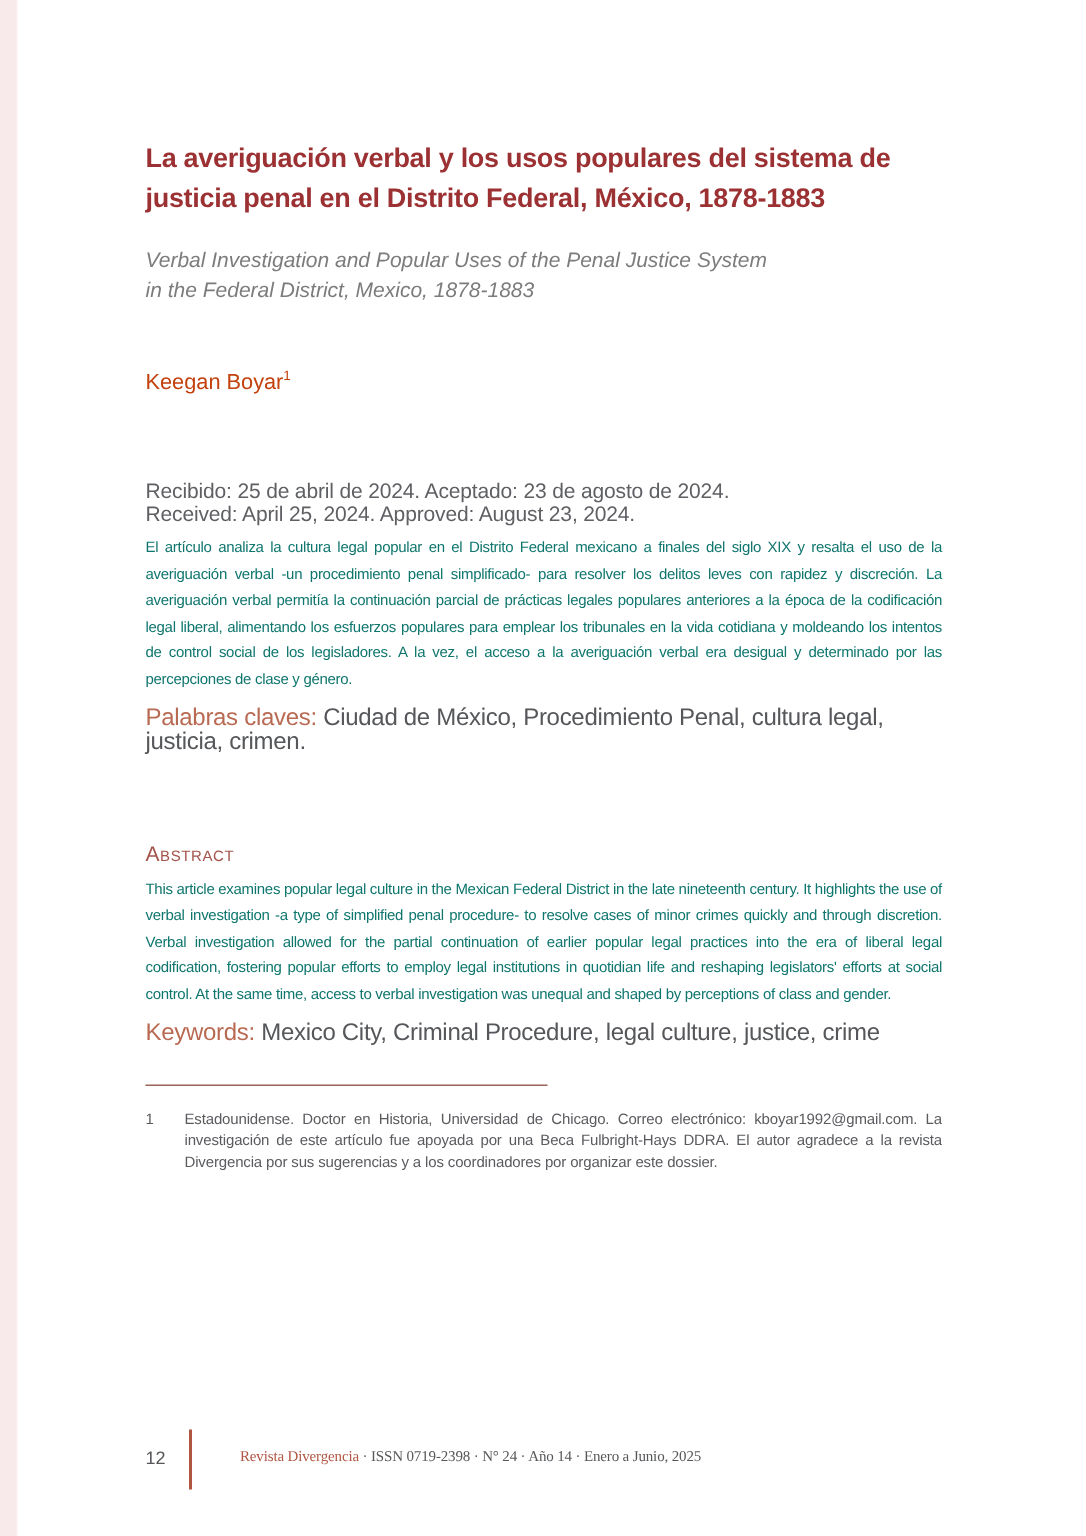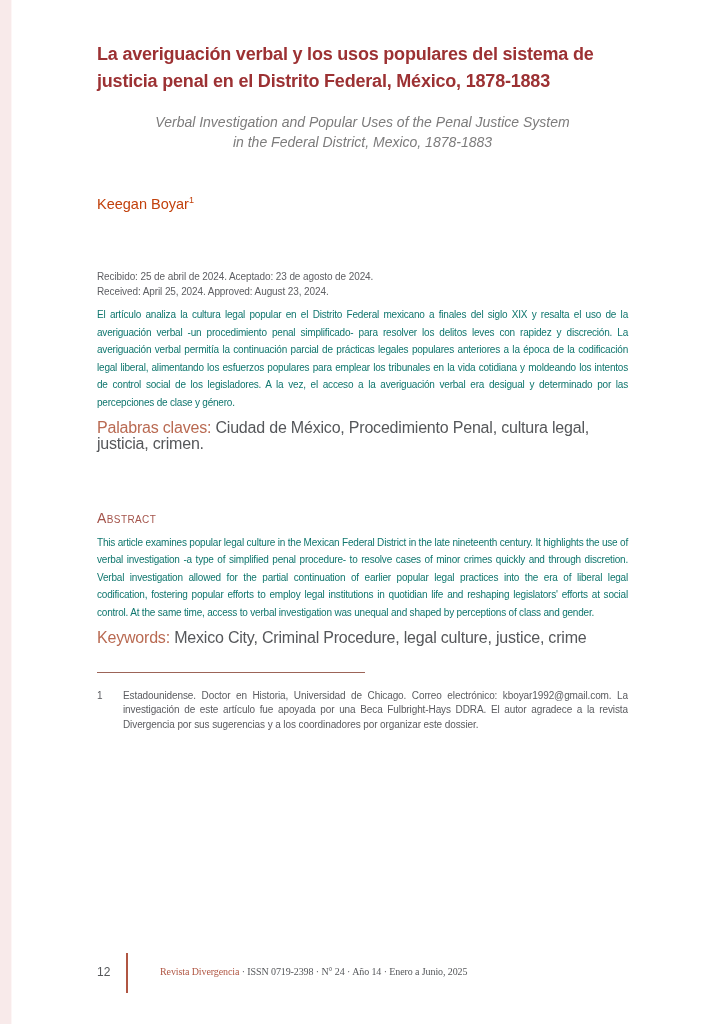--- a/index.html
+++ b/index.html
@@ -15,51 +15,50 @@
     position: absolute;
     left: 0; top: 0;
     width: 11px; height: 100%;
     background: #f8eaea;
     border-right: 1px solid #fdf6f6;
   }
   .content {
     position: absolute;
     left: 97px; top: 0;
     width: 531px;
-    margin-top: 41px;
+    padding-top: 92px;
   }
   .title {
     margin: 0;
     font-size: 18px;
     font-weight: 700;
     color: #9c3133;
     line-height: 27px;
     letter-spacing: -0.2px;
   }
   .title-line { display: block; white-space: nowrap; }
   .subtitle {
     margin: 17px 0 0;
     font-size: 14px;
     font-weight: 400;
     font-style: italic;
     color: #7d7c7c;
     line-height: 20px;
-    text-align: center;
   }
   .subtitle-line { display: block; }
   .author {
     margin: 43px 0 0;
     font-size: 14.5px;
     color: #c2410c;
     line-height: 18px;
   }
   .author sup { font-size: 9px; line-height: 0; }
   .dates {
     margin: 56px 0 0;
-    font-size: 10px;
+    font-size: 14px;
     color: #5f6064;
     line-height: 15px;
     letter-spacing: -0.1px;
   }
   .section-heading {
     margin: 90px 0 0;
     font-size: 14px;
     font-weight: 400;
     font-variant: small-caps;
     letter-spacing: 0.4px;

